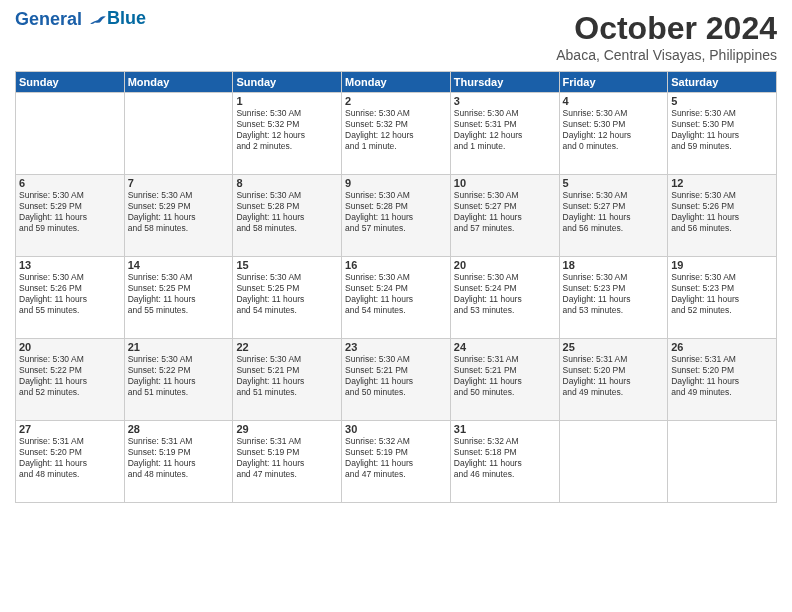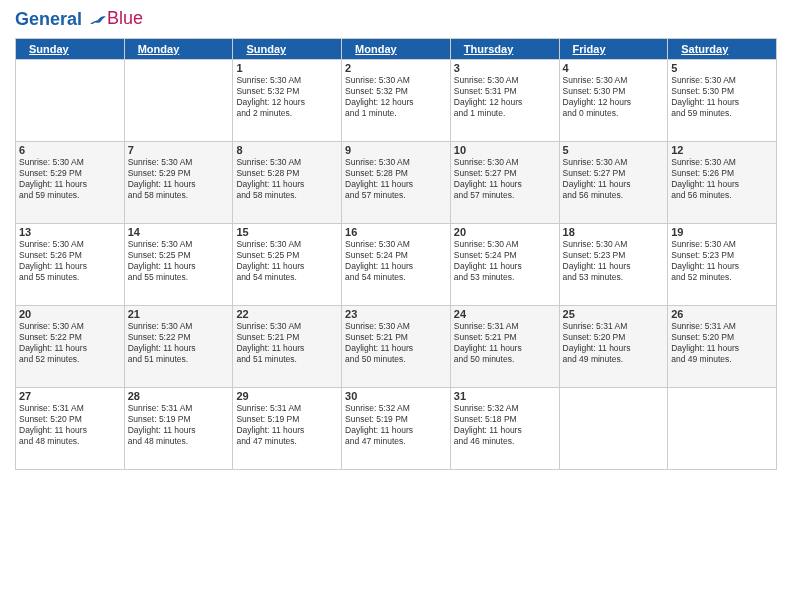--- a/index.html
+++ b/index.html
@@ -40,24 +40,23 @@
     table {
       width: 100%;
       border-collapse: collapse;
       table-layout: fixed;
     }
     thead tr th {
       background-color: #1a5fa8;
       color: #fff;
       font-size: 11px;
       font-weight: bold;
-      padding: 4px 13px;
+      padding: 4px 3px;
       text-align: left;
       border: 1px solid #ccc;
-      text-decoration: underline;
     }
     tbody tr td {
       border: 1px solid #ccc;
       vertical-align: top;
       padding: 2px 3px;
       font-size: 9px;
       color: #333;
       height: 82px;
     }
     tbody tr:nth-child(even) td {
@@ -82,23 +81,27 @@
   <div class="header">
     <div class="logo">
       <div>
         <div style="display:flex;align-items:center;">
           <div style="font-size:18px;font-weight:bold;color:#333;line-height:1.1;">
             <span style="color:#1a5fa8;">General</span>
             <svg style="width:18px;height:18px;vertical-align:middle;margin-left:2px;" viewBox="0 0 30 20">
               <path d="M15 10 Q20 2 28 4 Q22 8 20 12 Q18 16 10 14 Q5 18 2 16 Q8 12 15 10Z" fill="#1a5fa8"></path>
             </svg>
           </div>
-          <div style="font-size:18px;font-weight:normal;color:#be185d;margin-top:-2px;">Blue</div>
+          <div style="font-size:18px;font-weight:bold;color:#0369a1;margin-top:-2px;">Blue</div>
         </div>
       </div>
+    </div>
+    <div class="title-block">
+      <div class="month-title">October 2024</div>
+      <div class="subtitle">Abaca, Central Visayas, Philippines</div>
     </div>
   </div>
 
   <table>
     <thead>
       <tr>
       <th>Sunday</th>
           <th>Monday</th>
           <th>Sunday</th>
           <th>Monday</th>

